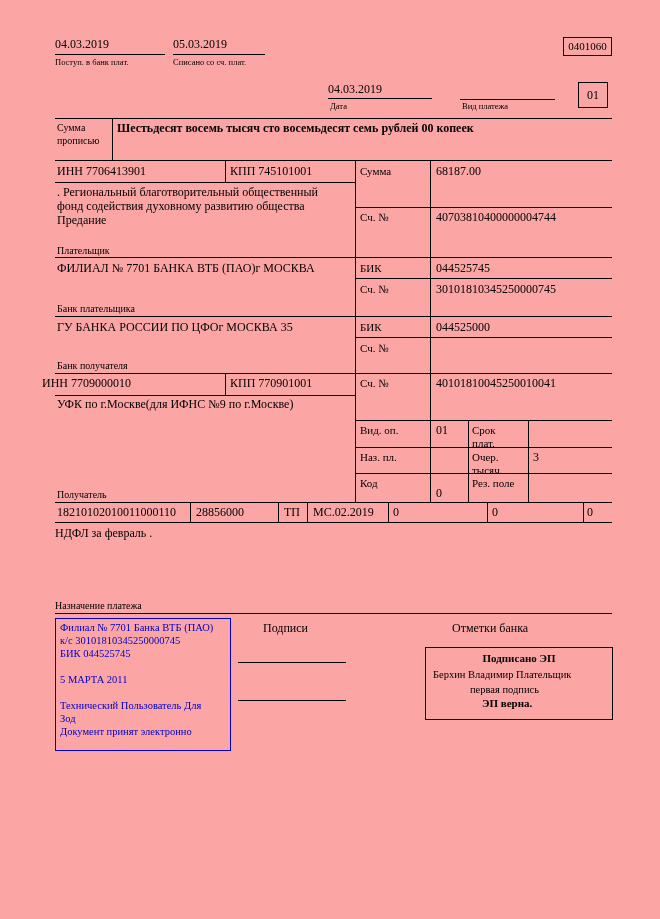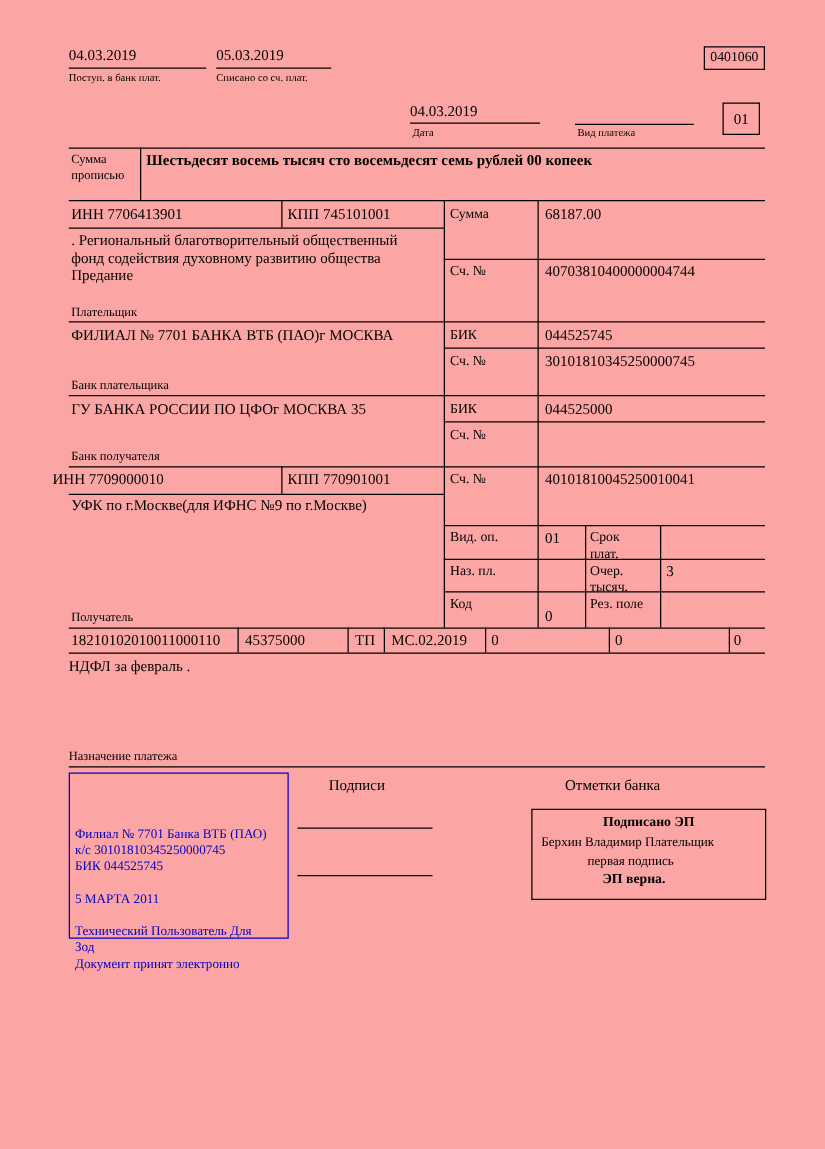--- a/index.html
+++ b/index.html
@@ -13,21 +13,21 @@
   .s8  { font-size:8.5px; }
   .s10 { font-size:10px; }
   .s105{ font-size:10.5px; }
   .s11 { font-size:11px; }
   .s13 { font-size:13px; }
   .u { border-bottom:1px solid #000; }
   .hl { position:absolute; height:1px; background:#000; }
   .vl { position:absolute; width:1px; background:#000; }
   .box { position:absolute; border:1px solid #000; }
   .ctr { text-align:center; }
-  .blue { color:#0000c8;margin-top:40px; }
+  .blue { color:#0000c8; }
   .bluebox { position:absolute; border:1px solid #0000c8; }
 </style>
 </head>
 <body>
 
 <div class="page">
 
   <div class="t u" style="left:55px;top:38px;width:110px;height:17px">04.03.2019</div>
   <div class="t u" style="left:173px;top:38px;width:92px;height:17px">05.03.2019</div>
   <div class="t s8" style="left:55px;top:58px">Поступ. в банк плат.</div>
@@ -106,21 +106,21 @@
   <div class="t s11" style="left:472px;top:477px">Рез. поле</div>
   <div class="t s10" style="left:57px;top:489px">Получатель</div>
 
   <div class="vl" style="left:190px;top:502px;height:20px"></div>
   <div class="vl" style="left:278px;top:502px;height:20px"></div>
   <div class="vl" style="left:307px;top:502px;height:20px"></div>
   <div class="vl" style="left:388px;top:502px;height:20px"></div>
   <div class="vl" style="left:487px;top:502px;height:20px"></div>
   <div class="vl" style="left:583px;top:502px;height:20px"></div>
   <div class="t" style="left:57px;top:506px">18210102010011000110</div>
-  <div class="t" style="left:196px;top:506px">45375000</div>
+  <div class="t" style="left:196px;top:506px">28856000</div>
   <div class="t" style="left:284px;top:506px">ТП</div>
   <div class="t" style="left:313px;top:506px">МС.02.2019</div>
   <div class="t" style="left:393px;top:506px">0</div>
   <div class="t" style="left:492px;top:506px">0</div>
   <div class="t" style="left:587px;top:506px">0</div>
 
   <div class="t" style="left:55px;top:527px">НДФЛ за февраль .</div>
   <div class="t s10" style="left:55px;top:600px">Назначение платежа</div>
   <div class="hl" style="left:55px;top:613px;width:557px"></div>
 

